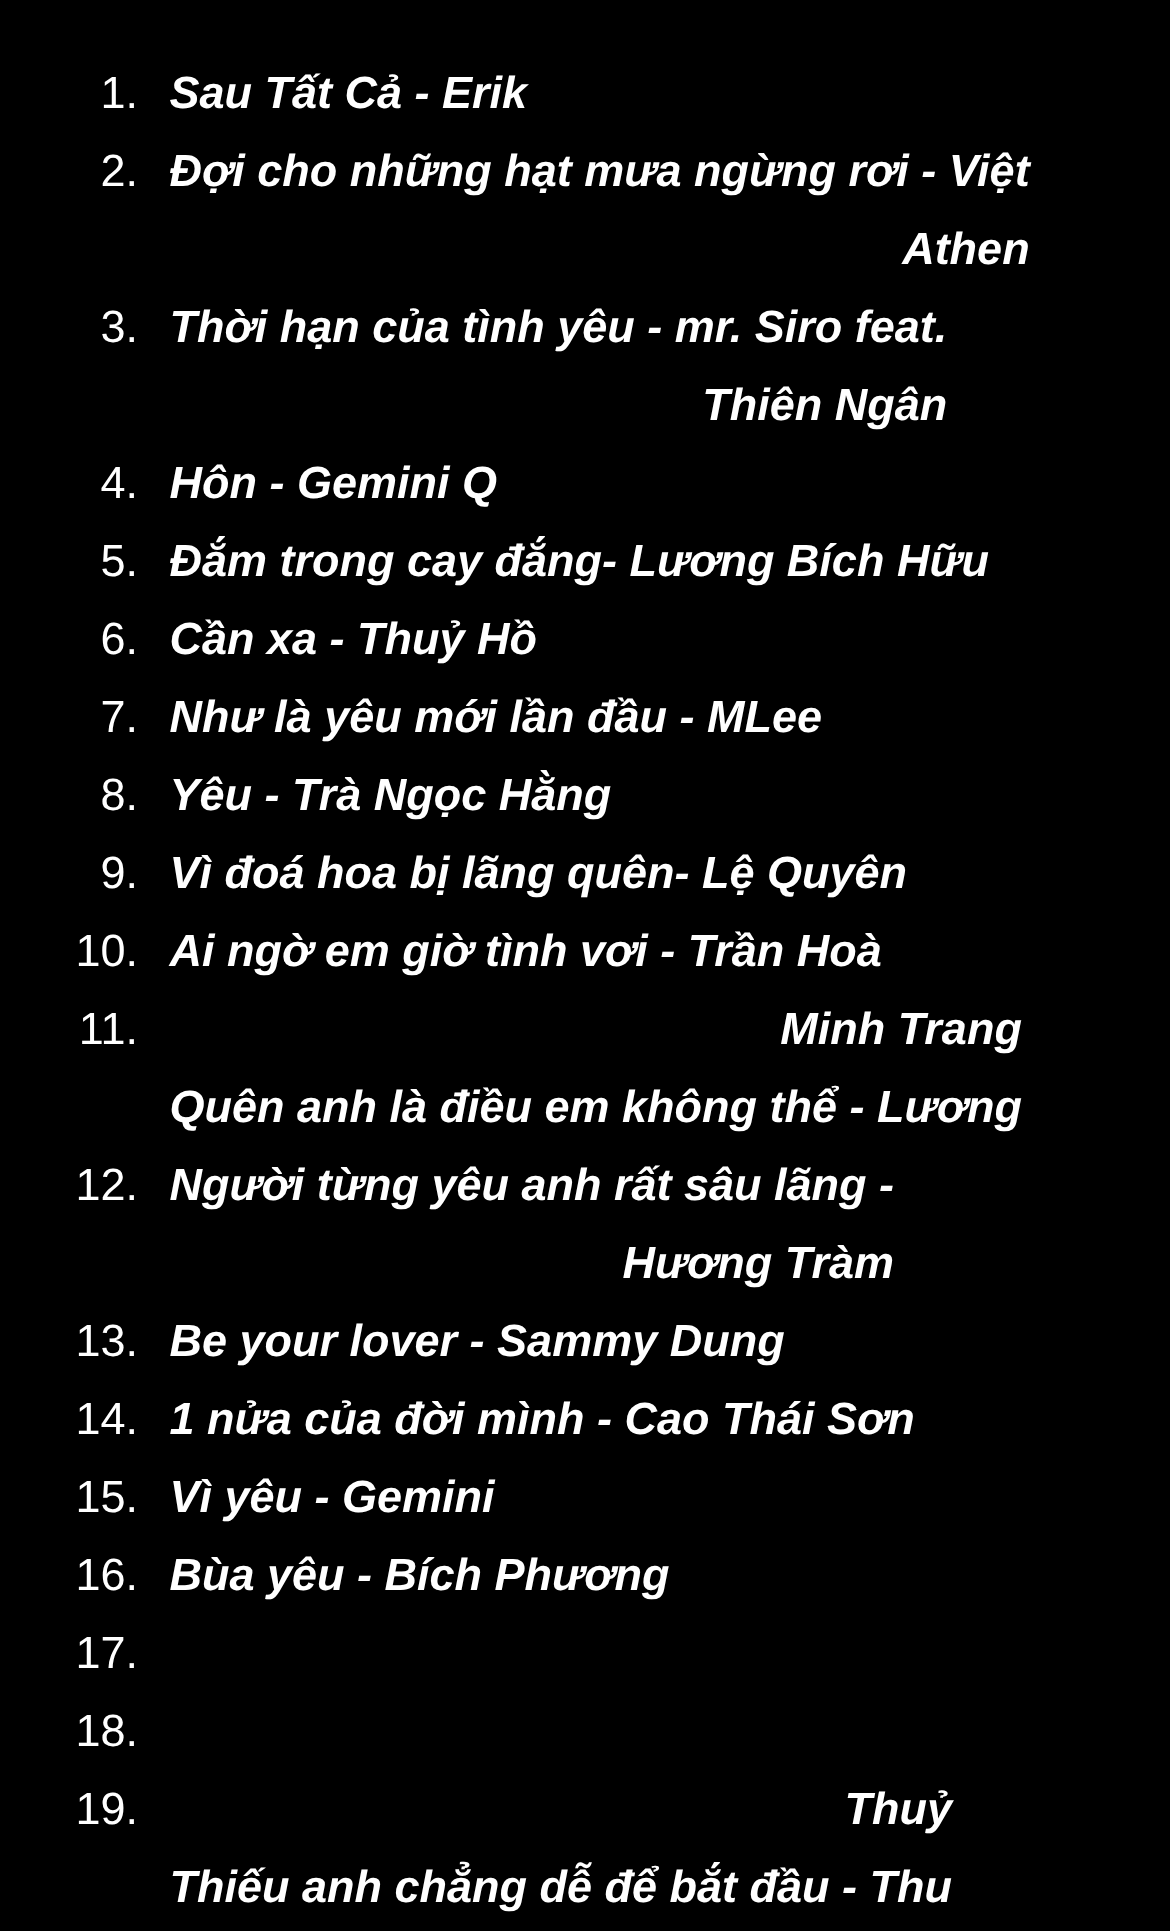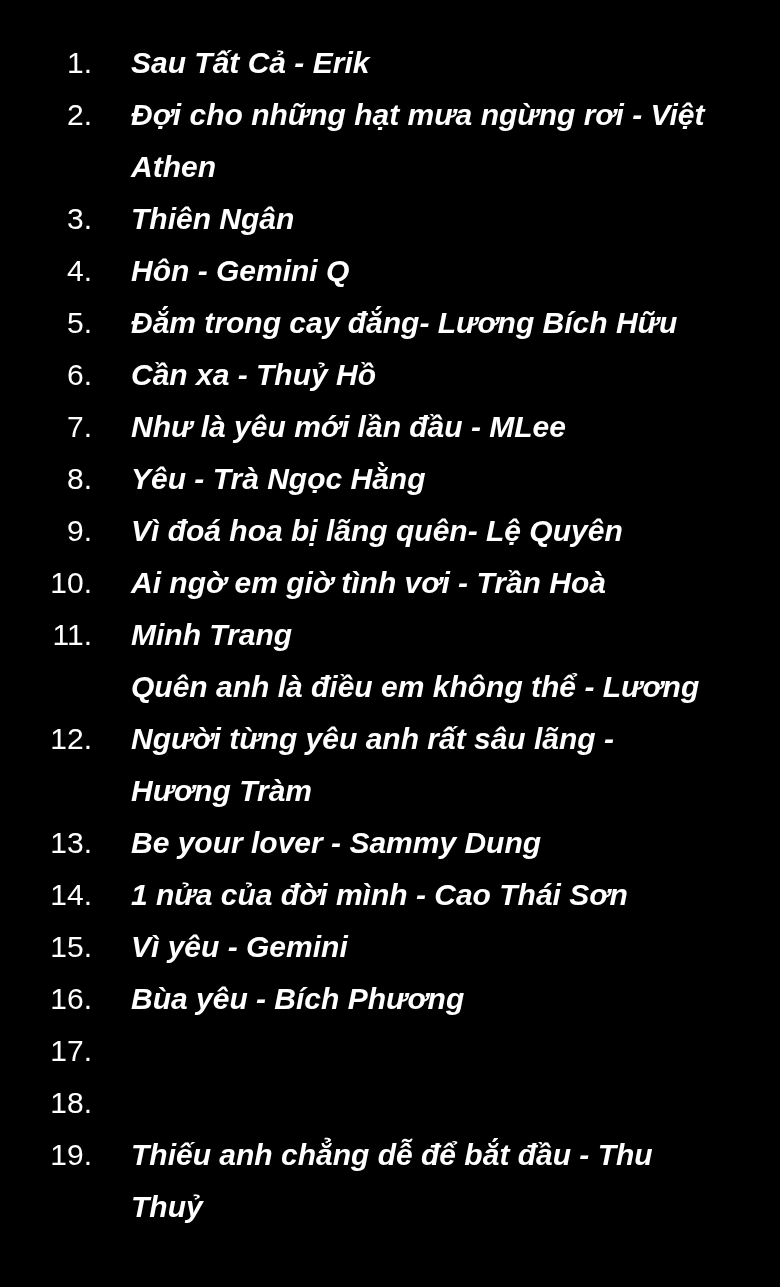--- a/index.html
+++ b/index.html
@@ -25,25 +25,26 @@
     line-height: 52px;
   }
   .num {
     flex: 0 0 92px;
     text-align: right;
     font-weight: 400;
     font-style: normal;
     color: #ffffff;
   }
   .title {
-    margin-left: 39px;
+    margin-left: 21px;
     max-width: 640px;
     font-weight: 700;
     font-style: italic;
     color: #ffffff;
+    text-align: right;
   }
   .line {
     white-space: nowrap;
   }
 </style>
 </head>
 <body>
 
 <main class="song-list">
     <div class="row">
@@ -55,20 +56,21 @@
     <div class="row">
       <span class="num">2.</span>
       <div class="title">
         <div class="line">Đợi cho những hạt mưa ngừng rơi - Việt</div>
         <div class="line">Athen</div>
       </div>
     </div>
     <div class="row">
       <span class="num">3.</span>
       <div class="title">
+        <div class="line">Thời hạn của tình yêu - mr. Siro feat.</div>
         <div class="line">Thiên Ngân</div>
       </div>
     </div>
     <div class="row">
       <span class="num">4.</span>
       <div class="title">
         <div class="line">Hôn - Gemini Q</div>
       </div>
     </div>
     <div class="row">
@@ -147,17 +149,17 @@
     </div>
     <div class="row">
       <span class="num">17.</span>
     </div>
     <div class="row">
       <span class="num">18.</span>
     </div>
     <div class="row">
       <span class="num">19.</span>
       <div class="title">
+        <div class="line">Thuỷ</div>
         <div class="line">Thiếu anh chẳng dễ để bắt đầu - Thu</div>
-        <div class="line">Thuỷ</div>
       </div>
     </div>
   </main>
 
 </body></html>

